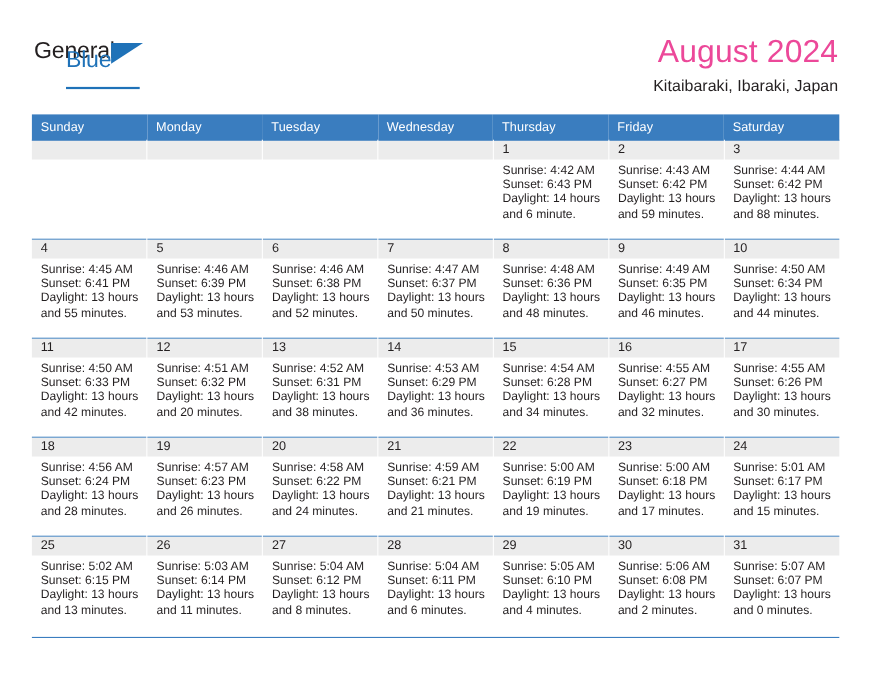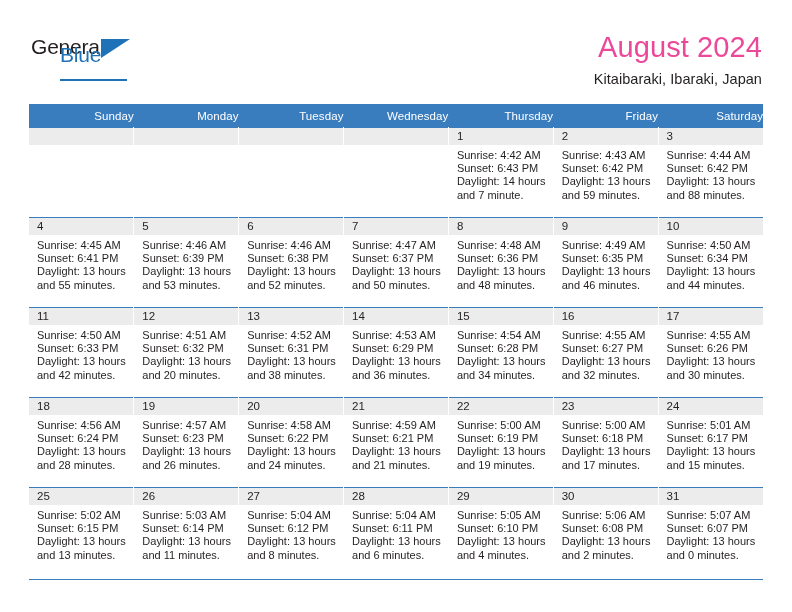--- a/index.html
+++ b/index.html
@@ -101,21 +101,21 @@
     top: 104px;
     width: 734px;
     border-collapse: collapse;
     table-layout: fixed;
   }
   .calendar th {
     background: #3a7dbf;
     color: #ffffff;
     font-size: 11.5px;
     font-weight: normal;
-    text-align: right;
+    text-align: left;
     padding: 5px 0 5px 8px;
     height: 13px;
     letter-spacing: 0.1px;
   }
   .calendar td {
     vertical-align: top;
     padding: 0;
     height: 89px;
     border-right: 1px solid #ffffff;
     position: relative;
@@ -203,21 +203,21 @@
           <td class="day-cell empty">
             <div class="daynum-bar"></div>
             <div class="cell-body"></div>
           </td>
           <td class="day-cell">
             <div class="daynum-bar">1</div>
             <div class="cell-body">
               <div>Sunrise: 4:42 AM</div>
               <div>Sunset: 6:43 PM</div>
               <div>Daylight: 14 hours</div>
-              <div>and 7 minute.</div>
+              <div>and 6 minute.</div>
             </div>
           </td>
           <td class="day-cell">
             <div class="daynum-bar">2</div>
             <div class="cell-body">
               <div>Sunrise: 4:43 AM</div>
               <div>Sunset: 6:42 PM</div>
               <div>Daylight: 13 hours</div>
               <div>and 59 minutes.</div>
             </div>

